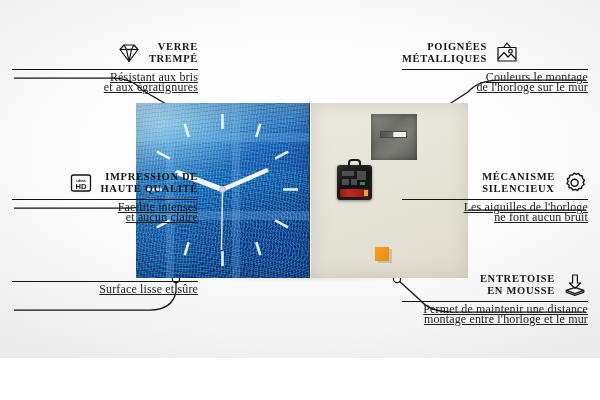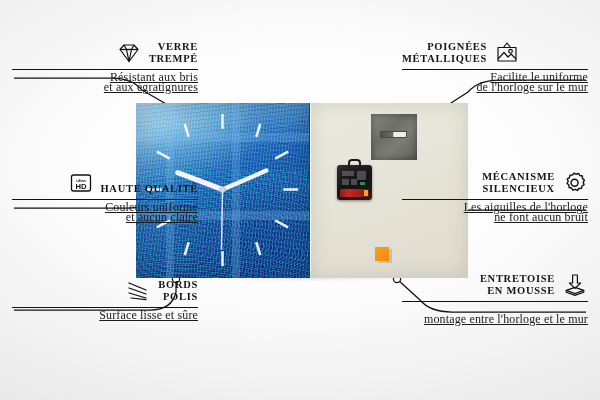--- a/index.html
+++ b/index.html
@@ -3,21 +3,21 @@
 <meta charset="utf-8">
 <style>
   * { margin:0; padding:0; box-sizing:border-box; }
   html,body { width:600px; height:400px; overflow:hidden; }
   body {
     font-family:"Liberation Serif", serif;
     background:#ffffff;
     position:relative;
   }
   #stage {
-    position:absolute; left:0; top:0; width:600px; height:400px;
+    position:absolute; left:0; top:0; width:600px; height:358px;
     background:
       radial-gradient(ellipse 85% 70% at 50% 42%, #ffffff 0%, #fdfdfd 42%, #f3f3f3 74%, #e9e9e9 100%);
     overflow:hidden;
   }
 
   
   #lines { position:absolute; left:0; top:0; width:600px; height:400px; }
 
   
   .feature { position:absolute; width:200px; }
@@ -273,45 +273,30 @@
   <div class="feature left" id="feat-impression">
     <div class="f-head">
       <span class="f-icon">
         <svg viewBox="0 0 26 26">
           <rect x="3.5" y="5" width="19" height="16" rx="2" fill="none" stroke="#111" stroke-width="1.3"></rect>
           <text x="13" y="11.8" font-family="Liberation Sans, sans-serif" font-size="4.3" font-weight="bold" text-anchor="middle" fill="#111">ultra</text>
           <text x="13" y="19.1" font-family="Liberation Sans, sans-serif" font-size="7.6" font-weight="bold" text-anchor="middle" fill="#111">HD</text>
         </svg>
       </span>
       <span class="f-title">
-        <br><span>HAUTE QUALITÉ</span>
+        <span>IMPRESSION DE</span><br><span>HAUTE QUALITÉ</span>
       </span>
     </div>
     <div class="f-rule"></div>
     <div class="f-sub">
-      <span>Couleurs uniforme</span><br><span>et aucun claire</span>
+      <span>Facilite intenses</span><br><span>et aucun claire</span>
     </div>
   </div>
 
   <div class="feature left" id="feat-bords">
-    <div class="f-head">
-      <span class="f-icon">
-        <svg viewBox="0 0 26 26">
-            <g stroke="#111" stroke-width="1.25" stroke-linecap="round">
-          <line x1="4" y1="5" x2="21" y2="12"></line>
-          <line x1="4" y1="10" x2="21" y2="16"></line>
-          <line x1="4" y1="15" x2="21" y2="20"></line>
-          <line x1="6" y1="20" x2="21" y2="21.6"></line>
-        </g>
-          </svg>
-      </span>
-      <span class="f-title">
-        <span>BORDS</span><br><span>POLIS</span>
-      </span>
-    </div>
     <div class="f-rule"></div>
     <div class="f-sub">
       <span>Surface lisse et sûre</span>
     </div>
   </div>
 
   <div class="feature right" id="feat-poignees">
     <div class="f-head" style="">
       <span class="f-title" style="text-align:right">
         <span>POIGNÉES</span><br><span>MÉTALLIQUES</span>
@@ -322,27 +307,27 @@
           <path d="M13 3 L9.5 7.5 L16.5 7.5 Z"></path>
           <rect x="4" y="7.5" width="18" height="13.5"></rect>
           <path d="M4 19 L10 12.5 L14 17 L17 14 L22 19"></path>
           <circle cx="16.5" cy="11.2" r="1.8"></circle>
         </g>
           </svg>
       </span>
     </div>
     <div class="f-rule"></div>
     <div class="f-sub" style="text-align:right">
-      <span>Facilite le uniforme</span><br><span>de l'horloge sur le mur</span>
+      <span>Couleurs le montage</span><br><span>de l'horloge sur le mur</span>
     </div>
   </div>
 
   <div class="feature right" id="feat-mecanisme">
     <div class="f-head" style="justify-content:flex-end;">
-      <span class="f-title" style="text-align:center">
+      <span class="f-title" style="text-align:left">
         <span>MÉCANISME</span><br><span>SILENCIEUX</span>
       </span>
       <span class="f-icon">
         <svg viewBox="0 0 26 26">
             <g fill="none" stroke="#111" stroke-width="1.45" stroke-linejoin="round">
           <path d="M13 3.6 l2.3 1.2 2.4 -.9 1.4 2.2 2.5 .5 .1 2.6 2 1.6 -1.2 2.3 .9 2.4 -2.2 1.4 -.5 2.5 -2.6 .1 -1.6 2 -2.3 -1.2 -2.4 .9 -1.4 -2.2 -2.5 -.5 -.1 -2.6 -2 -1.6 1.2 -2.3 -.9 -2.4 2.2 -1.4 .5 -2.5 2.6 -.1 Z" transform="translate(-0.6,-0.4) scale(0.97)"></path>
           <circle cx="12.6" cy="12.8" r="3.5"></circle>
         </g>
           </svg>
       </span>
@@ -363,17 +348,17 @@
             <g fill="none" stroke="#111" stroke-width="1.2" stroke-linejoin="round">
           <path d="M10.6 3 L15.4 3 L15.4 11 L18.6 11 L13 16.4 L7.4 11 L10.6 11 Z"></path>
           <path d="M13 15.4 L21.8 18.4 L13 21.6 L4.2 18.4 Z"></path>
           <path d="M4.2 18.4 L4.2 20.2 L13 23.4 L21.8 20.2 L21.8 18.4"></path>
         </g>
           </svg>
       </span>
     </div>
     <div class="f-rule"></div>
     <div class="f-sub" style="text-align:right">
-      <br><span>montage entre l'horloge et le mur</span>
+      <span>Permet de maintenir une distance</span><br><span>montage entre l'horloge et le mur</span>
     </div>
   </div>
 
 </div>
 
 </body></html>

